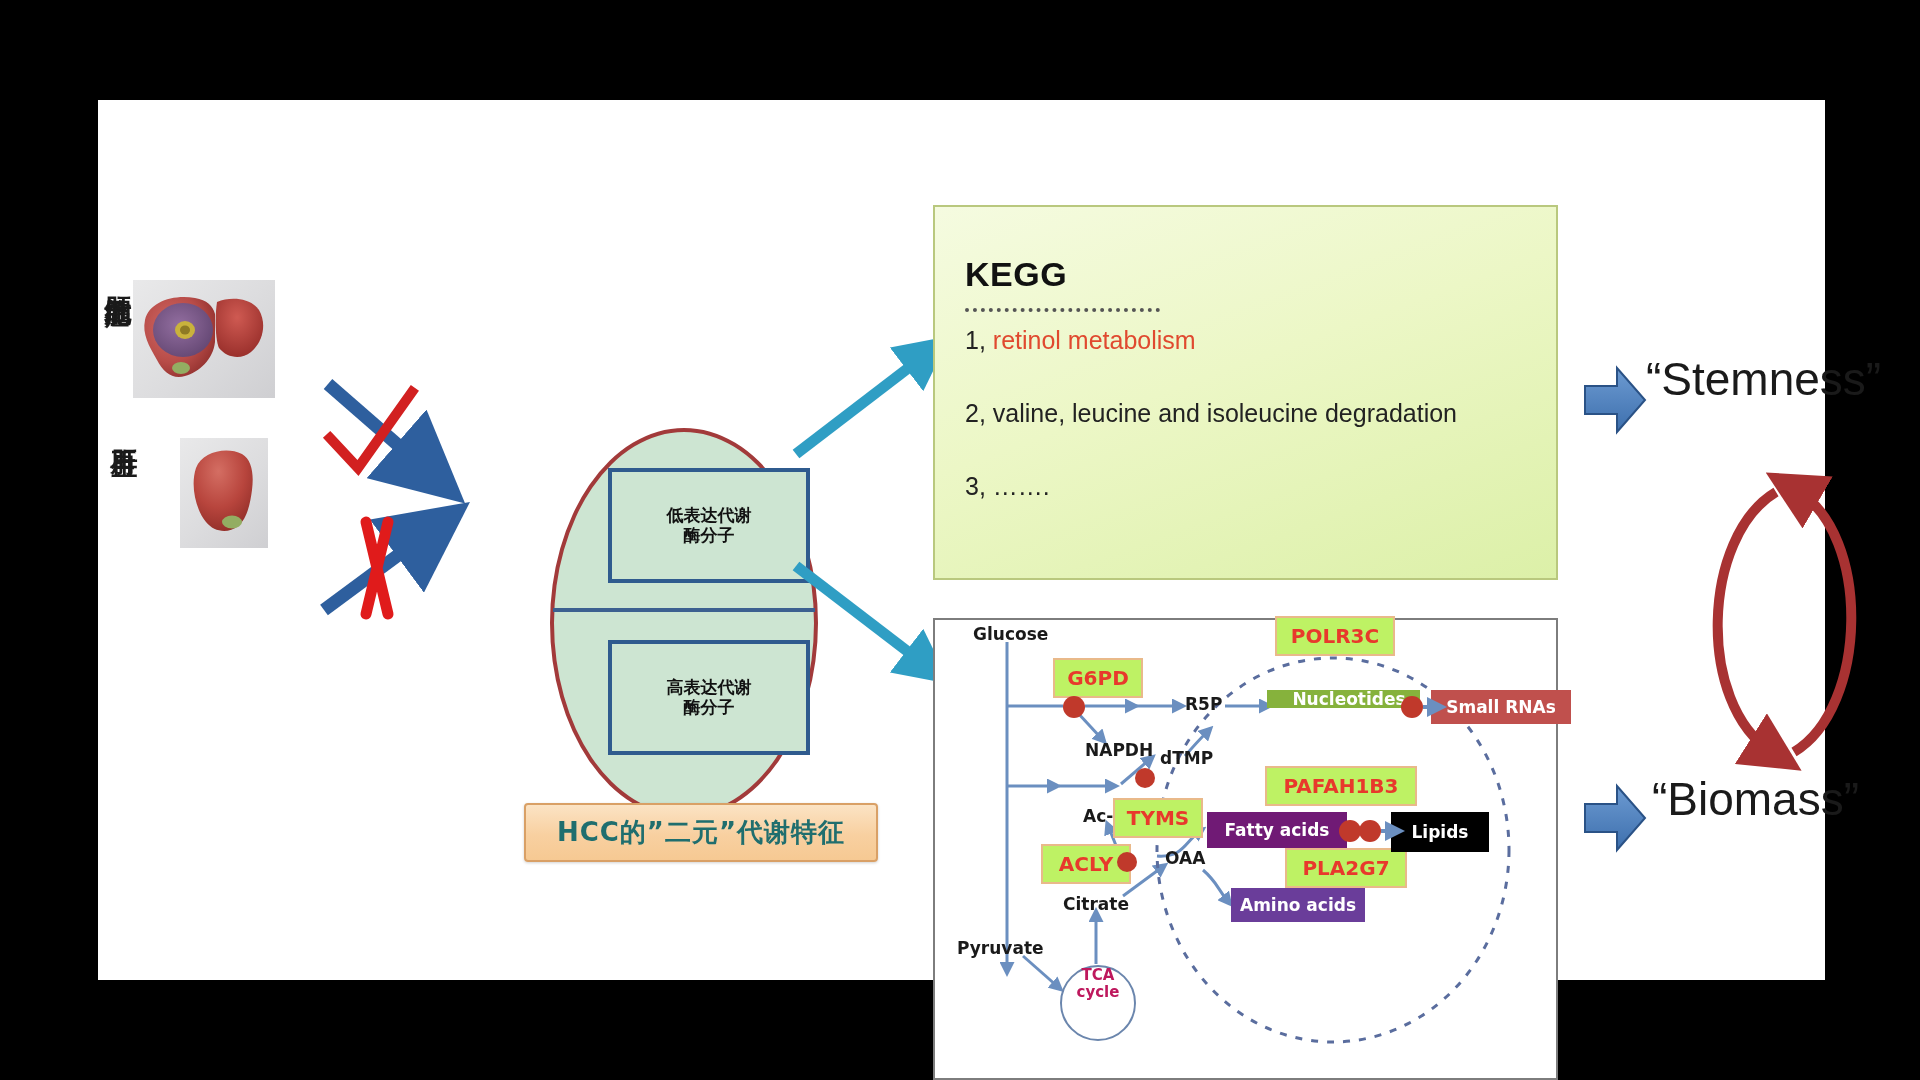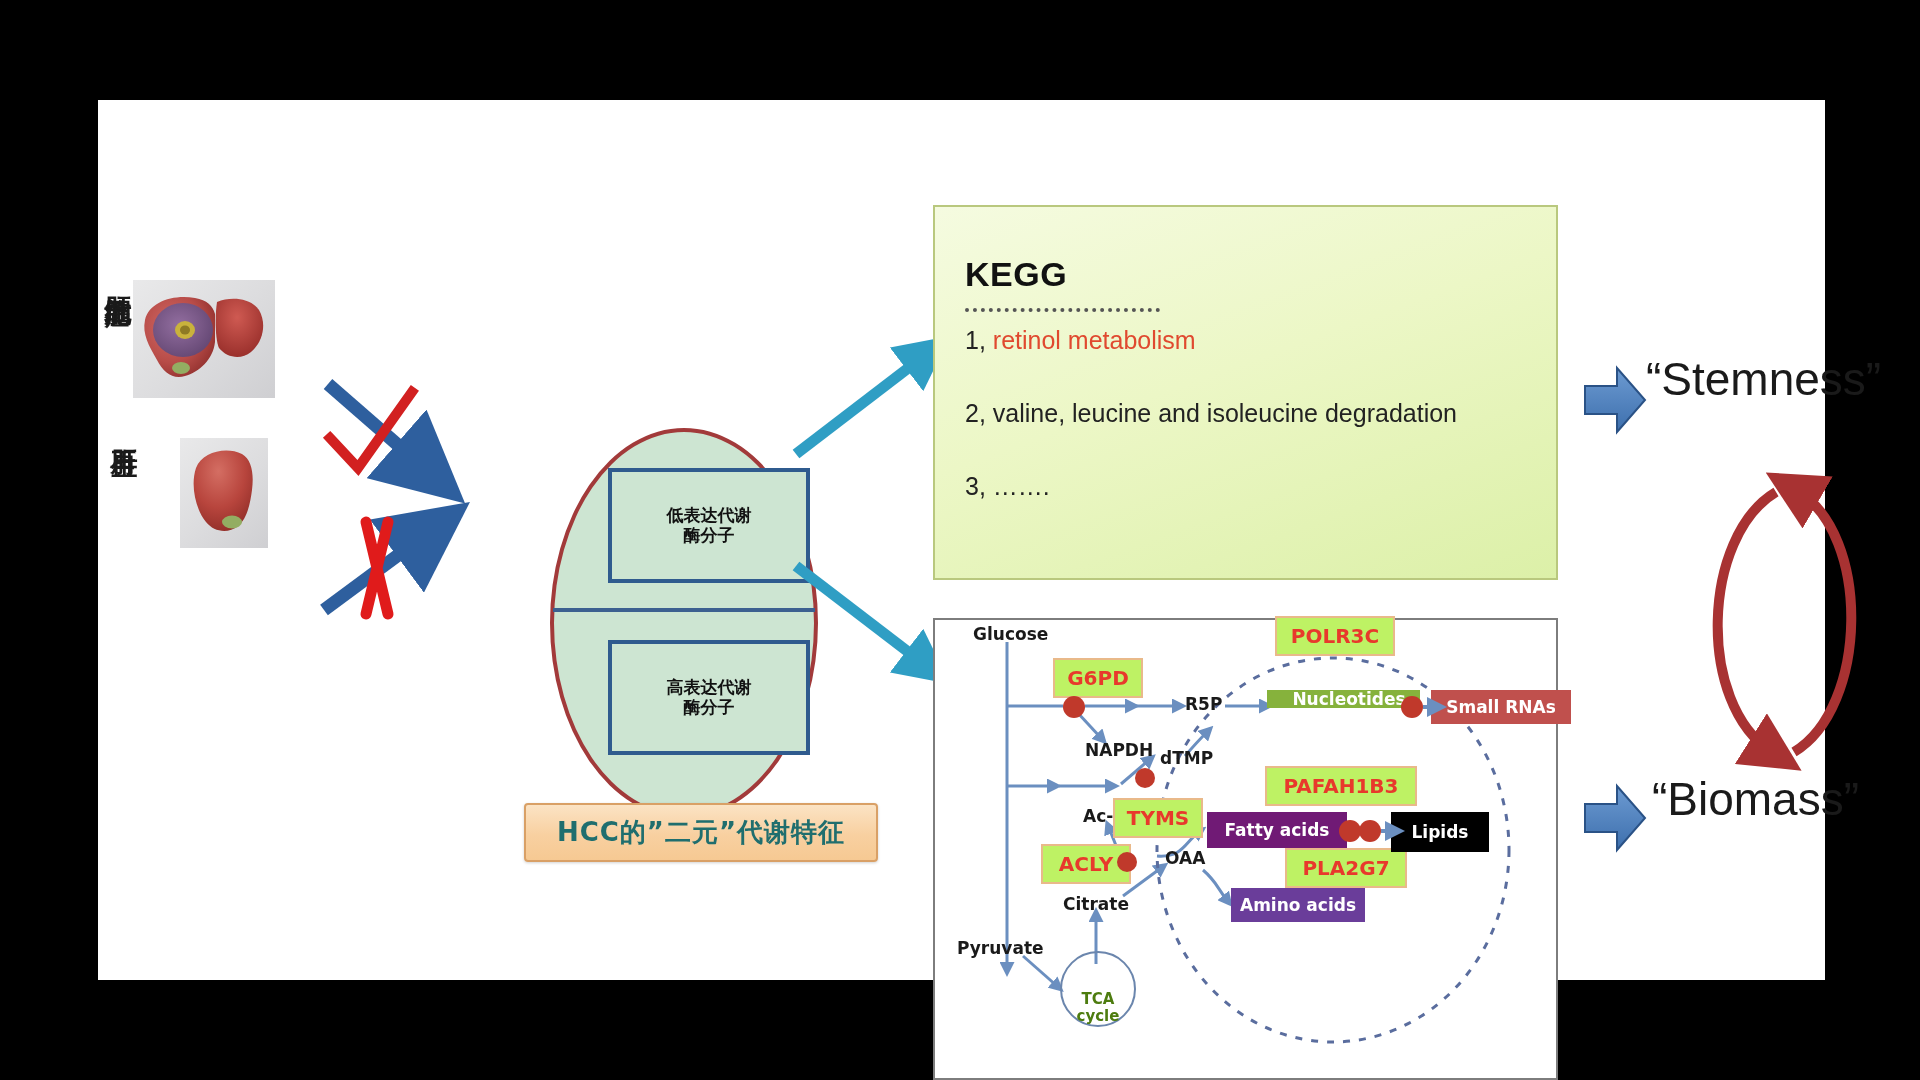--- a/index.html
+++ b/index.html
@@ -50,23 +50,23 @@
   .pw-label{position:absolute;font-size:17px;font-weight:700;color:#1a1a1a;
             font-family:"DejaVu Sans","Liberation Sans",sans-serif;white-space:nowrap;}
   .gene-box{position:absolute;border:2px solid #e9b98a;background:#bef264;
             color:#e8392c;font-weight:700;font-size:20px;
             display:flex;align-items:center;justify-content:center;
             font-family:"DejaVu Sans","Liberation Sans",sans-serif;white-space:nowrap;}
   .prod-box{position:absolute;display:flex;align-items:center;justify-content:center;
             color:#fff;font-weight:700;font-size:17px;
             font-family:"DejaVu Sans","Liberation Sans",sans-serif;white-space:nowrap;}
   .reddot{position:absolute;border-radius:50%;background:#c0392b;}
-  #tca{position:absolute;left:125px;top:331px;width:72px;height:72px;border:2px solid #6b86ad;
-       border-radius:50%;display:flex;flex-direction:column;align-items:center;justify-content:flex-end;
-       font-size:15px;font-weight:700;color:#4d7c0f;line-height:1.15;
+  #tca{position:absolute;left:125px;top:345px;width:72px;height:72px;border:2px solid #6b86ad;
+       border-radius:50%;display:flex;flex-direction:column;align-items:center;justify-content:flex-start;
+       font-size:15px;font-weight:700;color:#be185d;line-height:1.15;
        font-family:"DejaVu Sans","Liberation Sans",sans-serif;}
 
   
   .outcome{position:absolute;font-size:46px;color:#1a1a1a;white-space:nowrap;
            font-family:"Liberation Sans",sans-serif;}
   svg{overflow:visible;}
 </style>
 </head>
 <body>
 

